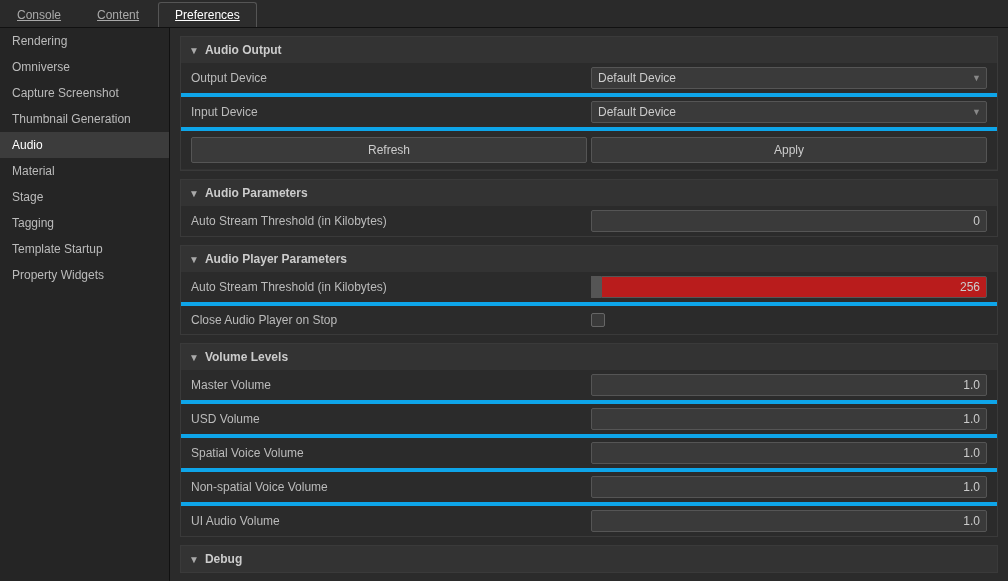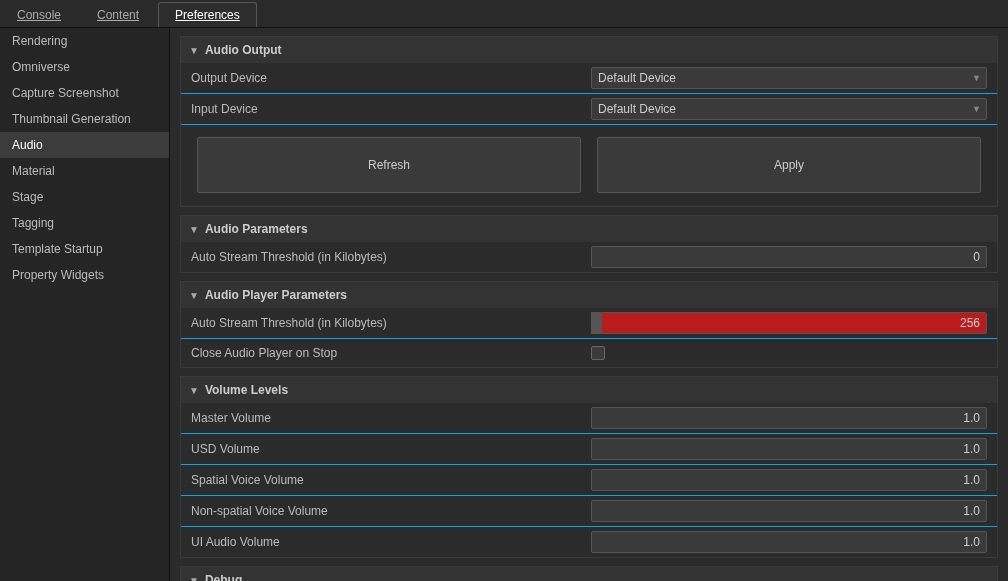--- a/index.html
+++ b/index.html
@@ -91,21 +91,21 @@
       font-size: 10px;
       color: #aaa;
     }
 
     
     .row {
       display: flex;
       align-items: center;
       padding: 4px 10px;
       min-height: 28px;
-      border-bottom: 1px solid #0ea5e9;
+      border-bottom: 4px solid #0ea5e9;
     }
     .row:last-child {
       border-bottom: none;
     }
     .row-label {
       flex: 0 0 400px;
       color: #bbb;
       font-size: 12px;
     }
     .row-control {
@@ -209,25 +209,25 @@
       align-items: center;
       padding: 4px 8px;
       gap: 0;
       border-bottom: 1px solid #323232;
     }
     .btn {
       flex: 1;
       background: #3a3a3a;
       border: 1px solid #555;
       color: #ccc;
-      padding: 20px 10px;
+      padding: 5px 10px;
       font-size: 12px;
       cursor: pointer;
       text-align: center;
-      margin: 8px;
+      margin: 2px;
       border-radius: 2px;
     }
   </style>
 </head>
 <body>
 
 <div class="tab-bar">
   <div class="tab">Console</div>
   <div class="tab">Content</div>
   <div class="tab active">Preferences</div>

